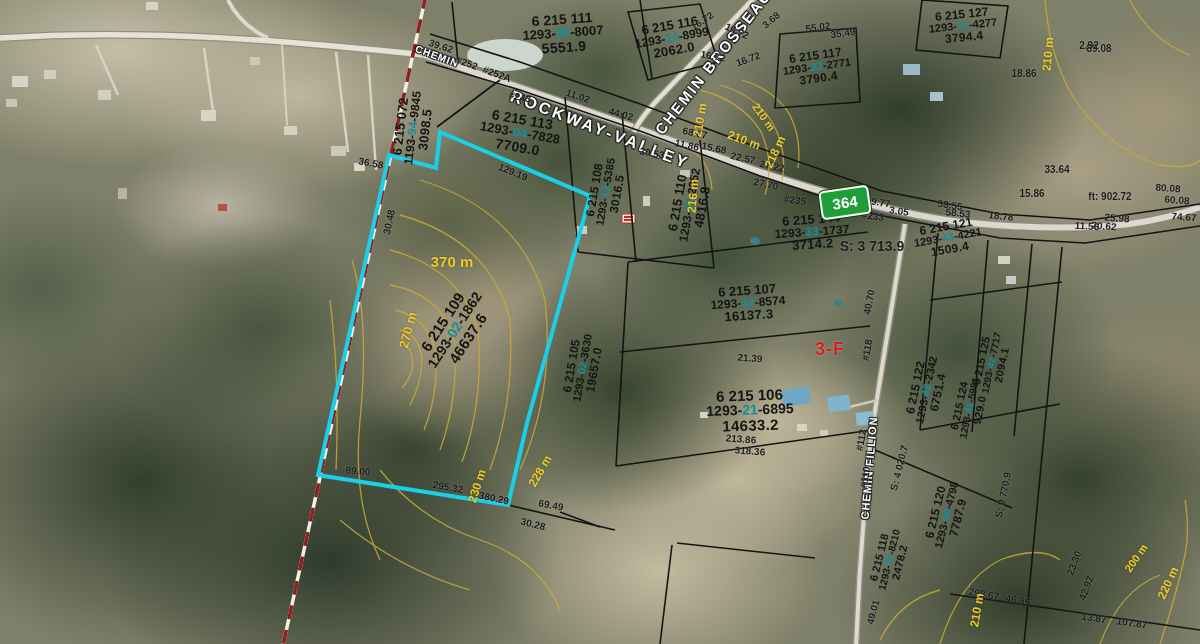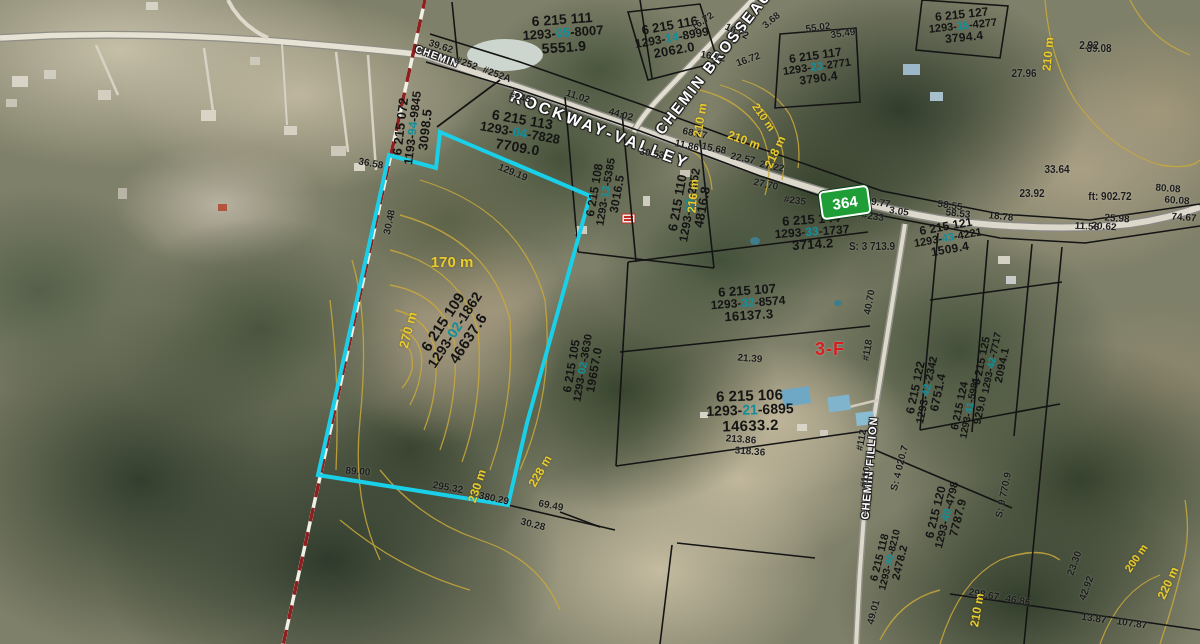--- a/index.html
+++ b/index.html
@@ -301,32 +301,32 @@
       <div class="lbl meas" style="left: 714px; top: 148px; font-size: 10px; transform: translate(-50%, -50%) rotate(12deg);">15.68</div>
       <div class="lbl meas" style="left: 652px; top: 153px; font-size: 10px; transform: translate(-50%, -50%) rotate(10deg);">30.53</div>
       <div class="lbl meas" style="left: 743px; top: 158px; font-size: 10px; transform: translate(-50%, -50%) rotate(12deg);">22.57</div>
       <div class="lbl meas" style="left: 772px; top: 166px; font-size: 10px; transform: translate(-50%, -50%) rotate(12deg);">27.22</div>
       <div class="lbl meas" style="left: 766px; top: 184px; font-size: 10px; transform: translate(-50%, -50%) rotate(12deg);">27.70</div>
       <div class="lbl meas" style="left: 878px; top: 202px; font-size: 10px; transform: translate(-50%, -50%) rotate(8deg);">39.77</div>
       <div class="lbl meas" style="left: 899px; top: 211px; font-size: 10px; transform: translate(-50%, -50%) rotate(8deg);">3.05</div>
       <div class="lbl meas" style="left: 950px; top: 205px; font-size: 10px; transform: translate(-50%, -50%) rotate(8deg);">58.55</div>
       <div class="lbl meas" style="left: 958px; top: 213px; font-size: 10px; transform: translate(-50%, -50%) rotate(6deg);">58.53</div>
       <div class="lbl meas" style="left: 1001px; top: 216px; font-size: 10px; transform: translate(-50%, -50%) rotate(6deg);">18.78</div>
-      <div class="lbl meas" style="left: 1032px; top: 193px; font-size: 10px; transform: translate(-50%, -50%) rotate(0deg);">23.92</div>
+      <div class="lbl meas" style="left: 1032px; top: 193px; font-size: 10px; transform: translate(-50%, -50%) rotate(0deg);">15.86</div>
       <div class="lbl meas" style="left: 1057px; top: 169px; font-size: 10px; transform: translate(-50%, -50%) rotate(0deg);">33.64</div>
       <div class="lbl meas" style="left: 1110px; top: 196px; font-size: 10px; transform: translate(-50%, -50%) rotate(0deg);">ft: 902.72</div>
       <div class="lbl meas" style="left: 1117px; top: 218px; font-size: 10px; transform: translate(-50%, -50%) rotate(4deg);">25.98</div>
       <div class="lbl meas" style="left: 1104px; top: 226px; font-size: 10px; transform: translate(-50%, -50%) rotate(4deg);">20.62</div>
       <div class="lbl meas" style="left: 1087px; top: 226px; font-size: 10px; transform: translate(-50%, -50%) rotate(4deg);">11.56</div>
       <div class="lbl meas" style="left: 1184px; top: 217px; font-size: 10px; transform: translate(-50%, -50%) rotate(4deg);">74.67</div>
       <div class="lbl meas" style="left: 1168px; top: 188px; font-size: 10px; transform: translate(-50%, -50%) rotate(4deg);">80.08</div>
       <div class="lbl meas" style="left: 1177px; top: 200px; font-size: 10px; transform: translate(-50%, -50%) rotate(4deg);">60.08</div>
       <div class="lbl meas" style="left: 1099px; top: 48px; font-size: 10px; transform: translate(-50%, -50%) rotate(0deg);">89.08</div>
       <div class="lbl meas" style="left: 1089px; top: 45px; font-size: 10px; transform: translate(-50%, -50%) rotate(0deg);">2.92</div>
-      <div class="lbl meas" style="left: 1024px; top: 73px; font-size: 10px; transform: translate(-50%, -50%) rotate(0deg);">27.96</div>
+      <div class="lbl meas" style="left: 1024px; top: 73px; font-size: 10px; transform: translate(-50%, -50%) rotate(0deg);">18.86</div>
       <div class="lbl meas" style="left: 771px; top: 20px; font-size: 10px; transform: translate(-50%, -50%) rotate(-40deg);">3.68</div>
       <div class="lbl meas" style="left: 818px; top: 27px; font-size: 10px; transform: translate(-50%, -50%) rotate(-8deg);">55.02</div>
       <div class="lbl meas" style="left: 843px; top: 33px; font-size: 10px; transform: translate(-50%, -50%) rotate(-8deg);">35.49</div>
       <div class="lbl meas" style="left: 702px; top: 21px; font-size: 10px; transform: translate(-50%, -50%) rotate(-35deg);">16.72</div>
       <div class="lbl meas" style="left: 737px; top: 31px; font-size: 10px; transform: translate(-50%, -50%) rotate(25deg);">16.72</div>
       <div class="lbl meas" style="left: 713px; top: 56px; font-size: 10px; transform: translate(-50%, -50%) rotate(10deg);">16.72</div>
       <div class="lbl meas" style="left: 748px; top: 59px; font-size: 10px; transform: translate(-50%, -50%) rotate(-20deg);">16.72</div>
       <div class="lbl meas" style="left: 389px; top: 222px; font-size: 10px; transform: translate(-50%, -50%) rotate(-78deg);">30.48</div>
       <div class="lbl meas" style="left: 513px; top: 172px; font-size: 10px; transform: translate(-50%, -50%) rotate(22deg);">129.19</div>
       <div class="lbl meas" style="left: 371px; top: 163px; font-size: 10px; transform: translate(-50%, -50%) rotate(10deg);">36.58</div>
@@ -339,24 +339,24 @@
       <div class="lbl meas" style="left: 741px; top: 439px; font-size: 10px; transform: translate(-50%, -50%) rotate(5deg);">213.86</div>
       <div class="lbl meas" style="left: 750px; top: 451px; font-size: 10px; transform: translate(-50%, -50%) rotate(5deg);">318.36</div>
       <div class="lbl meas" style="left: 869px; top: 302px; font-size: 10px; transform: translate(-50%, -50%) rotate(-80deg);">40.70</div>
       <div class="lbl meas" style="left: 873px; top: 612px; font-size: 10px; transform: translate(-50%, -50%) rotate(-75deg);">49.01</div>
       <div class="lbl meas" style="left: 984px; top: 594px; font-size: 10px; transform: translate(-50%, -50%) rotate(10deg);">298.67</div>
       <div class="lbl meas" style="left: 1018px; top: 600px; font-size: 10px; transform: translate(-50%, -50%) rotate(10deg);">46.86</div>
       <div class="lbl meas" style="left: 1094px; top: 618px; font-size: 10px; transform: translate(-50%, -50%) rotate(8deg);">13.87</div>
       <div class="lbl meas" style="left: 1132px; top: 623px; font-size: 10px; transform: translate(-50%, -50%) rotate(8deg);">107.87</div>
       <div class="lbl meas" style="left: 1074px; top: 563px; font-size: 10px; transform: translate(-50%, -50%) rotate(-70deg);">23.30</div>
       <div class="lbl meas" style="left: 1086px; top: 588px; font-size: 10px; transform: translate(-50%, -50%) rotate(-70deg);">42.92</div>
-      <div class="lbl meas" style="left: 872px; top: 246px; font-size: 10px; transform: translate(-50%, -50%) rotate(0deg);">S: 3 713.9</div>
+      <div class="lbl meas" style="left: 872px; top: 246px; font-size: 14px; transform: translate(-50%, -50%) rotate(0deg);">S: 3 713.9</div>
       <div class="lbl meas" style="left: 899px; top: 468px; font-size: 10px; transform: translate(-50%, -50%) rotate(-76deg);">S: 4 020.7</div>
       <div class="lbl meas" style="left: 1003px; top: 495px; font-size: 10px; transform: translate(-50%, -50%) rotate(-78deg);">S: 9 770.9</div>
-      <div class="lbl contour-lbl" style="left: 452px; top: 261px; font-size: 15px; transform: translate(-50%, -50%) rotate(0deg);">170 m</div>
+      <div class="lbl contour-lbl" style="left: 452px; top: 261px; font-size: 15px; transform: translate(-50%, -50%) rotate(0deg);">370 m</div>
       <div class="lbl contour-lbl" style="left: 408px; top: 330px; font-size: 13px; transform: translate(-50%, -50%) rotate(-75deg);">270 m</div>
       <div class="lbl contour-lbl" style="left: 477px; top: 486px; font-size: 12px; transform: translate(-50%, -50%) rotate(-72deg);">230 m</div>
       <div class="lbl contour-lbl" style="left: 540px; top: 471px; font-size: 12px; transform: translate(-50%, -50%) rotate(-60deg);">228 m</div>
       <div class="lbl contour-lbl" style="left: 700px; top: 120px; font-size: 12px; transform: translate(-50%, -50%) rotate(-80deg);">210 m</div>
       <div class="lbl contour-lbl" style="left: 744px; top: 140px; font-size: 12px; transform: translate(-50%, -50%) rotate(20deg);">210 m</div>
       <div class="lbl contour-lbl" style="left: 775px; top: 152px; font-size: 12px; transform: translate(-50%, -50%) rotate(-65deg);">218 m</div>
       <div class="lbl contour-lbl" style="left: 693px; top: 196px; font-size: 12px; transform: translate(-50%, -50%) rotate(-85deg);">216 m</div>
       <div class="lbl contour-lbl" style="left: 764px; top: 117px; font-size: 11px; transform: translate(-50%, -50%) rotate(55deg);">210 m</div>
       <div class="lbl contour-lbl" style="left: 1048px; top: 54px; font-size: 12px; transform: translate(-50%, -50%) rotate(-85deg);">210 m</div>
       <div class="lbl contour-lbl" style="left: 977px; top: 610px; font-size: 12px; transform: translate(-50%, -50%) rotate(-80deg);">210 m</div>

